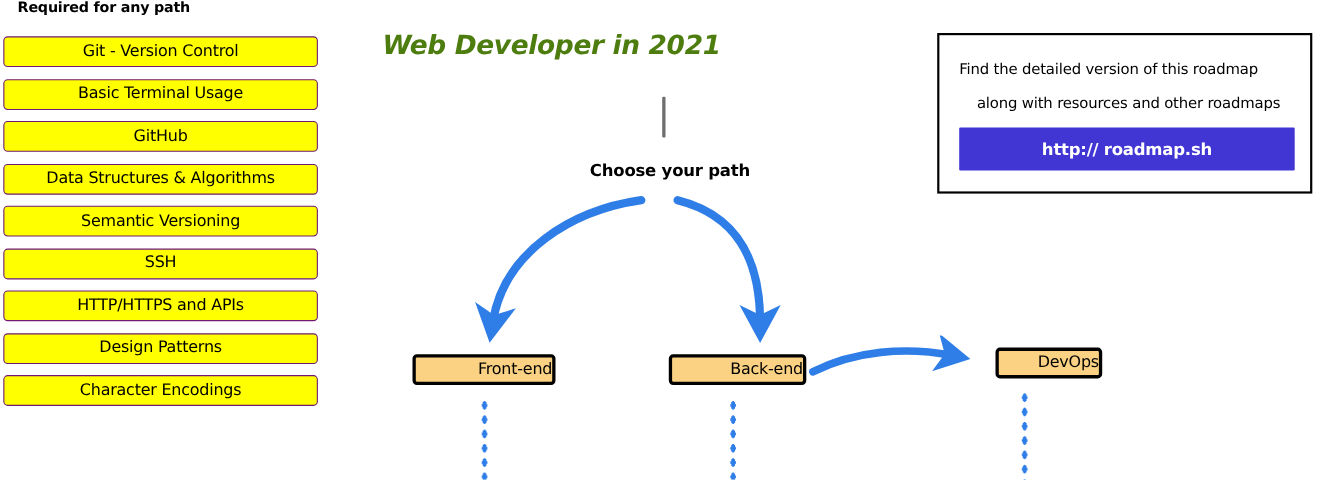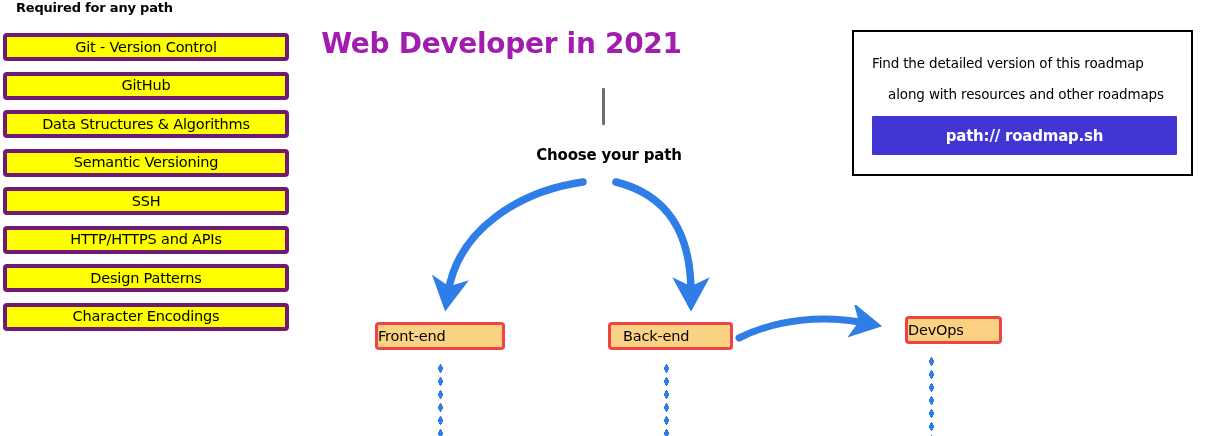--- a/index.html
+++ b/index.html
@@ -40,21 +40,21 @@
     top: 33px;
     width: 286px;
   }
   .req-box {
     position: relative;
     box-sizing: border-box;
     width: 286px;
     height: 28px;
     margin-bottom: 10.5px;
     background: #ffff00;
-    border: 4px solid #701a75;
+    border: 1px solid #701a75;
     border-radius: 4px;
     display: flex;
     align-items: center;
     justify-content: center;
     text-align: center;
   }
   .req-box::after {
     content: "";
     position: absolute;
     left: 2px;
@@ -81,24 +81,25 @@
     left: 0;
     top: 27px;
     width: 1207px;
     text-align: center;
     transform: translateX(-2px);
     pointer-events: none;
   }
   #diagram-title span {
     display: inline-block;
     margin-left: -200px;
-    font-size: 28px;
+    font-size: 24px;
     font-weight: bold;
-    color: #a21caf;
+    color: #4d7c0f;
     letter-spacing: -0.3px;
+    font-style: italic;
   }
   #title-stem {
     position: absolute;
     left: 602px;
     top: 88px;
     width: 3px;
     height: 37px;
     background: #6e6e6e;
     border-radius: 1px;
   }
@@ -129,25 +130,25 @@
     width: 150px;
     height: 50px;
   }
 
   
   .node-box {
     position: absolute;
     box-sizing: border-box;
     height: 28px;
     background: #fbd283;
-    border: 3px solid #ef4444;
+    border: 3px solid #000000;
     border-radius: 4px;
     display: flex;
     align-items: center;
-    justify-content: flex-start;
+    justify-content: flex-end;
   }
   .node-box::after {
     content: "";
     position: absolute;
     left: 2px;
     top: 2px;
     right: -4px;
     bottom: -4px;
     border-right: 3px solid #000000;
     border-bottom: 3px solid #000000;
@@ -226,20 +227,23 @@
 <div id="required-column">
 
   <div id="required-heading">Required for any path</div>
 
   <div id="required-list">
 
     <div class="req-box">
       <span class="req-label">Git - Version Control</span>
     </div>
 
+    <div class="req-box">
+      <span class="req-label">Basic Terminal Usage</span>
+    </div>
 
     <div class="req-box">
       <span class="req-label">GitHub</span>
     </div>
 
     <div class="req-box">
       <span class="req-label">Data Structures &amp; Algorithms</span>
     </div>
 
 
@@ -305,14 +309,14 @@
   <span class="node-label">DevOps</span>
 </div>
 
 <div class="dotted-trail" id="trail-frontend"></div>
 <div class="dotted-trail" id="trail-backend"></div>
 <div class="dotted-trail" id="trail-devops"></div>
 
 <div id="info-card">
   <div class="info-line" id="info-line-1">Find the detailed version of this roadmap</div>
   <div class="info-line" id="info-line-2">along with resources and other roadmaps</div>
-  <button id="info-link-button">path:// roadmap.sh</button>
+  <button id="info-link-button">http:// roadmap.sh</button>
 </div>
 
 </body></html>

